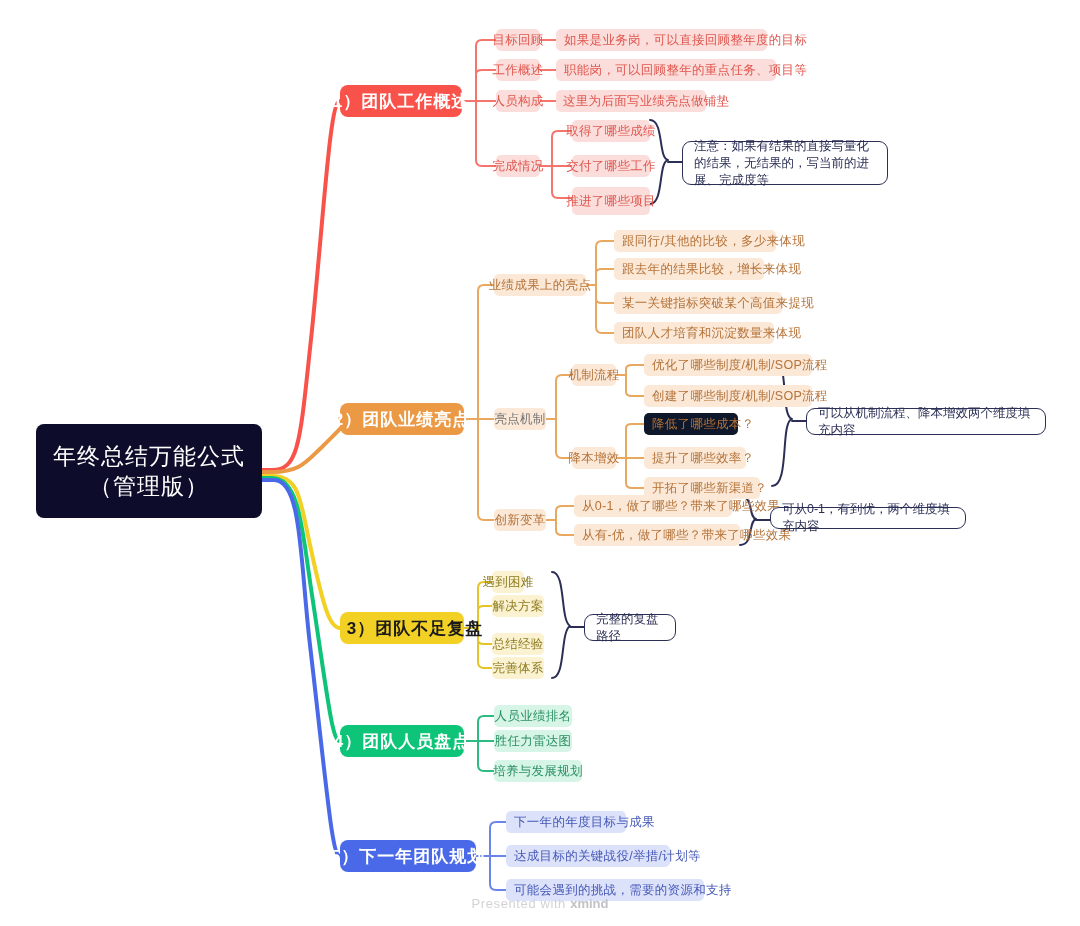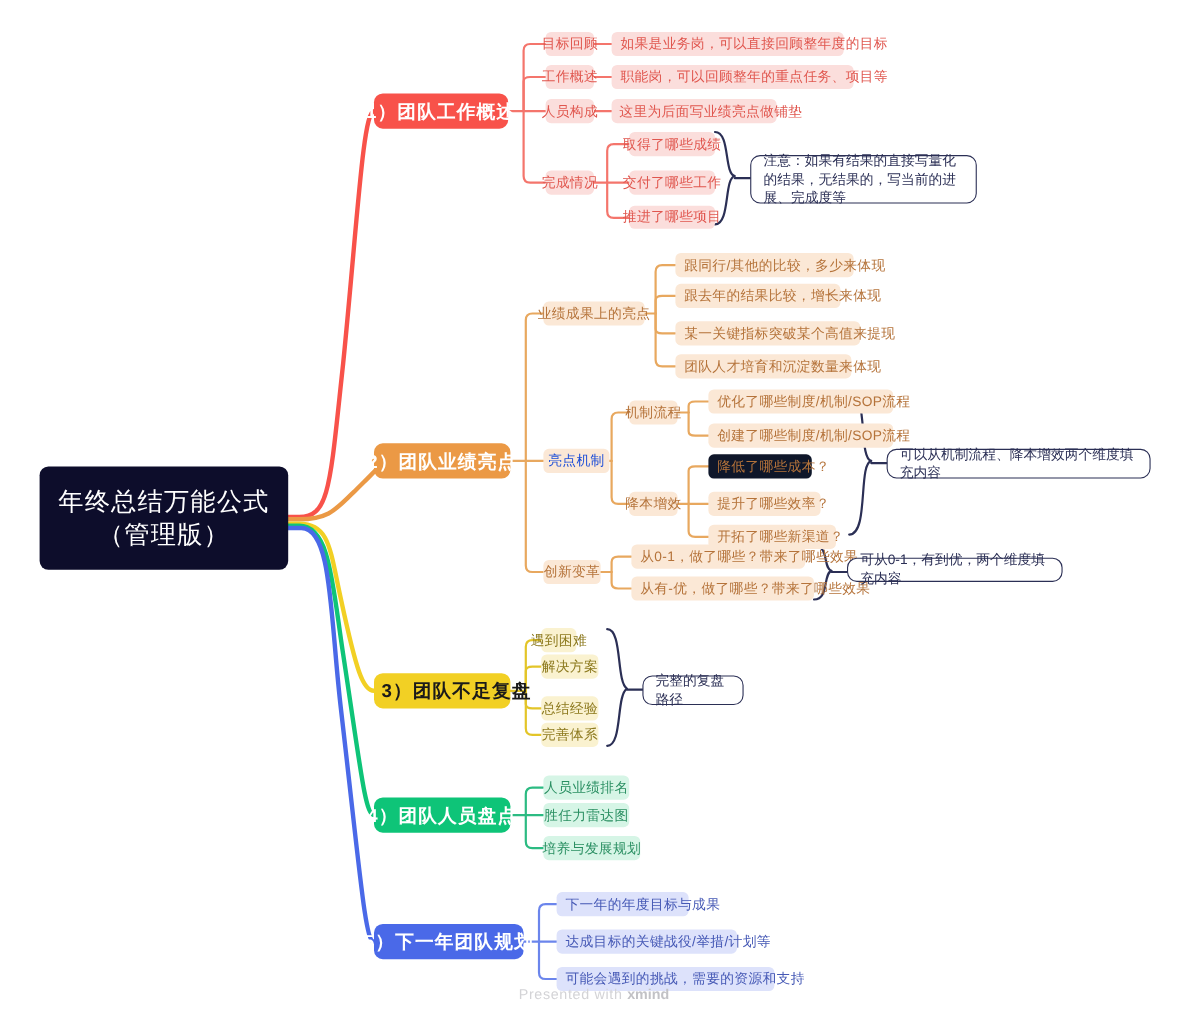--- a/index.html
+++ b/index.html
@@ -150,21 +150,21 @@
 
   <div class="node chip" style="left:496px;top:155px;width:44px;height:22px;background:#fbdedc;color:#e0564e;">
     <span>完成情况</span>
   </div>
   <div class="node chip" style="left:572px;top:120px;width:78px;height:22px;background:#fbdedc;color:#e0564e;">
     <span>取得了哪些成绩</span>
   </div>
   <div class="node chip" style="left:572px;top:155px;width:78px;height:22px;background:#fbdedc;color:#e0564e;">
     <span>交付了哪些工作</span>
   </div>
-  <div class="node chip" style="left:572px;top:187px;width:78px;height:21px;background:#fbdedc;color:#e0564e;">
+  <div class="node chip" style="left:572px;top:187px;width:78px;height:28px;background:#fbdedc;color:#e0564e;">
     <span>推进了哪些项目</span>
   </div>
   <div class="node note" style="left:682px;top:141px;width:206px;height:44px;">
     <span>注意：如果有结果的直接写量化的结果，无结果的，写当前的进展、完成度等</span>
   </div>
 
   <div class="node main" style="left:340px;top:403px;width:124px;height:32px;background:#eb9945;">
     <span>2）团队业绩亮点</span>
   </div>
 
@@ -177,21 +177,21 @@
   <div class="node chip" style="left:614px;top:258px;width:150px;height:22px;background:#fbe8d6;color:#b5733a;justify-content:flex-start;">
     <span>跟去年的结果比较，增长来体现</span>
   </div>
   <div class="node chip" style="left:614px;top:292px;width:168px;height:22px;background:#fbe8d6;color:#b5733a;justify-content:flex-start;">
     <span>某一关键指标突破某个高值来提现</span>
   </div>
   <div class="node chip" style="left:614px;top:322px;width:160px;height:22px;background:#fbe8d6;color:#b5733a;justify-content:flex-start;">
     <span>团队人才培育和沉淀数量来体现</span>
   </div>
 
-  <div class="node chip" style="left:494px;top:408px;width:60px;height:22px;background:#fbe8d6;color:#1d4ed8;">
+  <div class="node chip" style="left:494px;top:408px;width:52px;height:22px;background:#fbe8d6;color:#737373;">
     <span>亮点机制</span>
   </div>
   <div class="node chip" style="left:572px;top:364px;width:44px;height:22px;background:#fbe8d6;color:#b5733a;">
     <span>机制流程</span>
   </div>
   <div class="node chip" style="left:644px;top:354px;width:168px;height:22px;background:#fbe8d6;color:#b5733a;justify-content:flex-start;">
     <span>优化了哪些制度/机制/SOP流程</span>
   </div>
   <div class="node chip" style="left:644px;top:385px;width:168px;height:22px;background:#fbe8d6;color:#b5733a;justify-content:flex-start;">
     <span>创建了哪些制度/机制/SOP流程</span>

